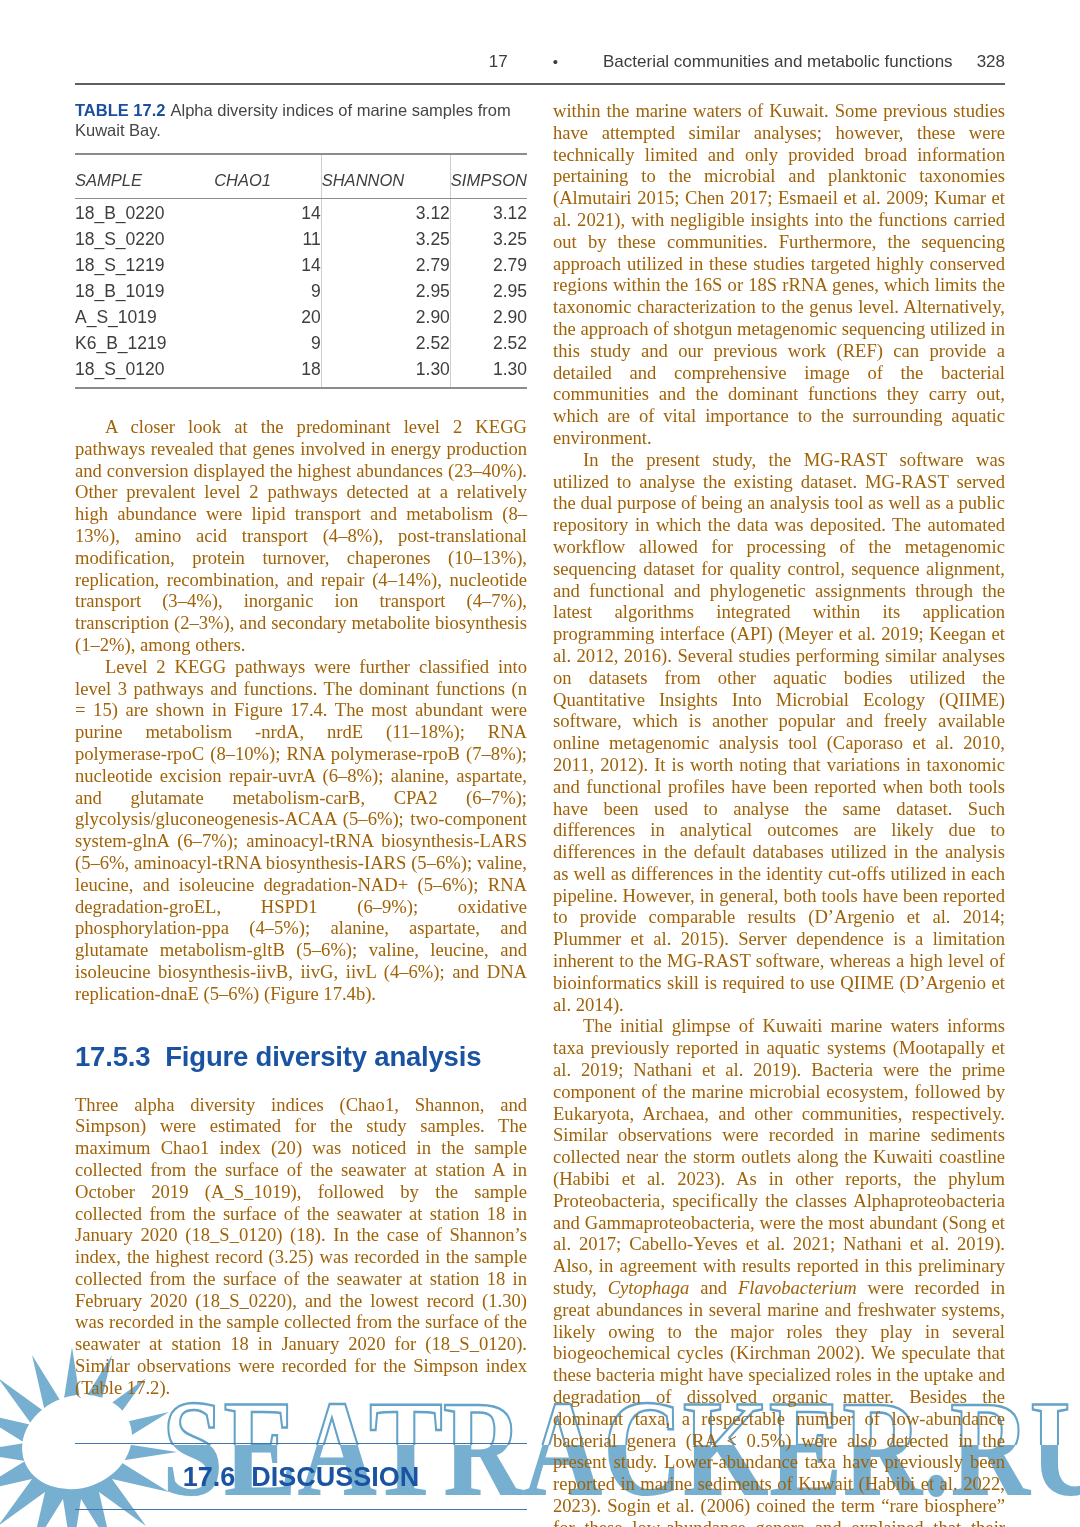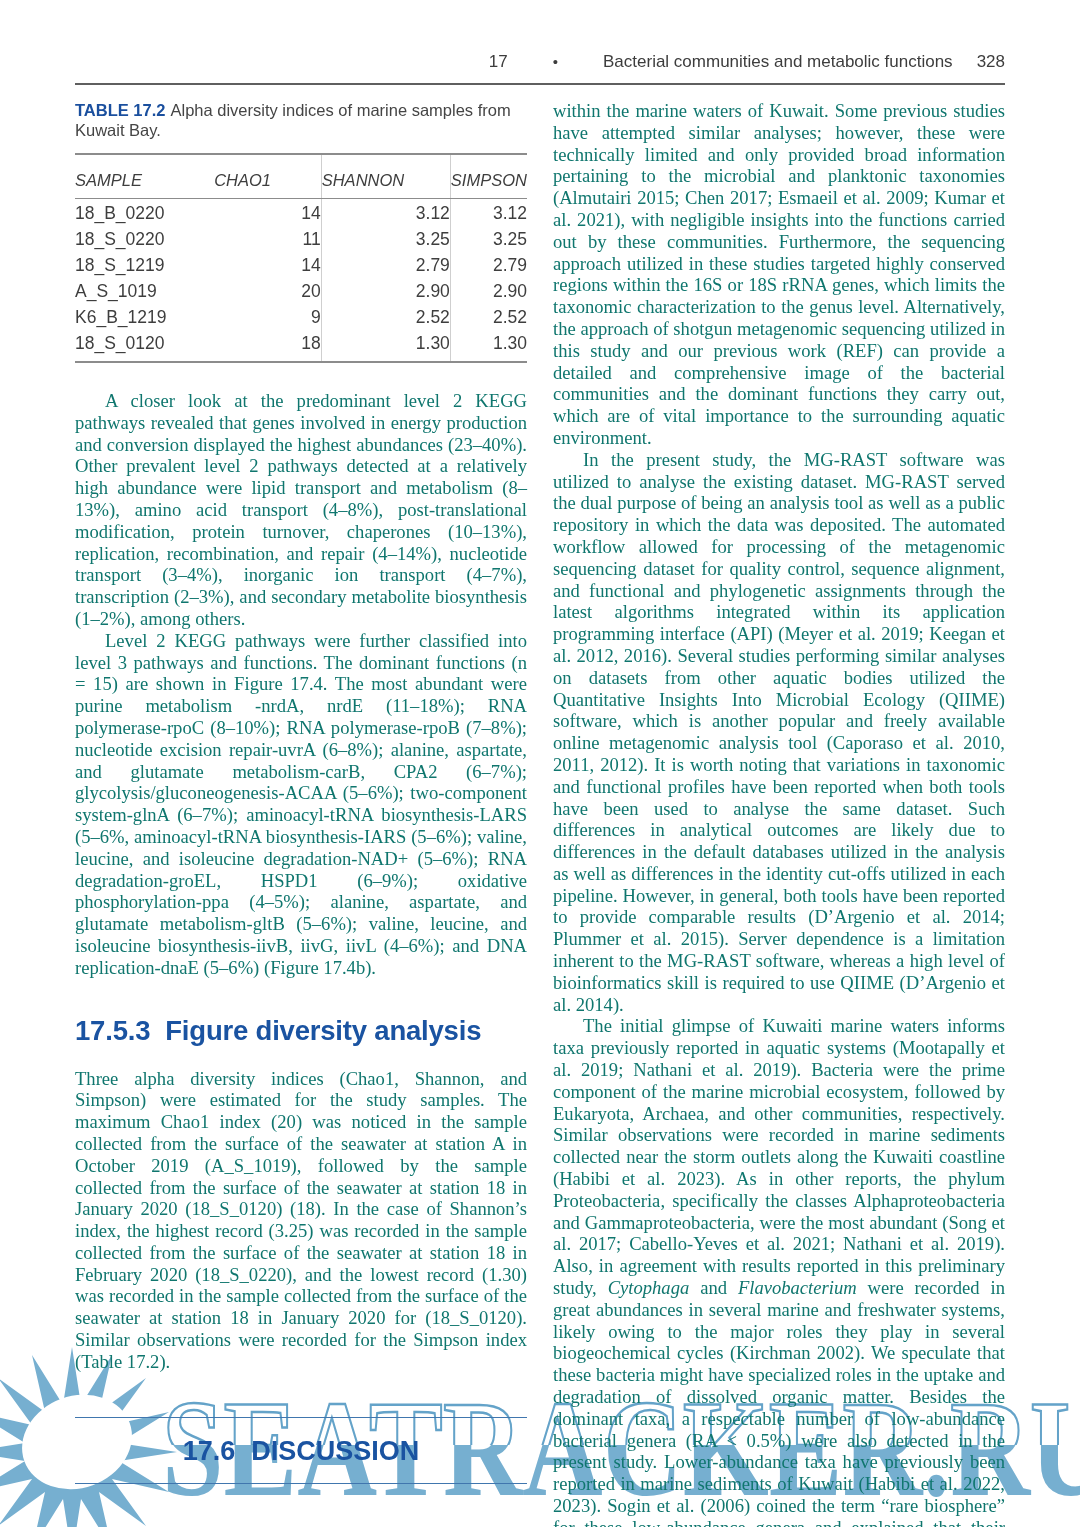--- a/index.html
+++ b/index.html
@@ -52,21 +52,21 @@
   table.datatable tbody tr:first-child td { padding-top:4px; }
   table.datatable tbody tr:last-child td { padding-bottom:7px; }
   .num { text-align:right; }
   th.c2 { padding-right:23px; } td.c2 { padding-right:43px; }
   th.c3 { padding-right:25px; } td.c3 { padding-right:48px; }
   th.c4 { padding-right:9px;  } td.c4 { padding-right:24px; }
   .c3, .c4 { border-left:1px solid #cfcfcf; }
 
   
   p.body {
-    margin:0; font-size:18.6px; line-height:21.8px; color:#0f766e;
+    margin:0; font-size:18.6px; line-height:21.8px; color:#a16207;
     text-align:justify; hyphens:auto; -webkit-hyphens:auto;
   }
   p.indent { text-indent:30px; }
   p.after-table { margin-top:27px; }
   p.body i { font-style:italic; }
 
   h3.section {
     font-family:"Liberation Sans", sans-serif; font-weight:bold; font-size:27.5px;
     color:#1a53a1; margin:36px 0 21px 0; letter-spacing:-0.2px;
   }
@@ -149,20 +149,26 @@
             <td class="num c3">3.25</td>
             <td class="num c4">3.25</td>
           </tr>
             <tr>
             <td>18_S_1219</td>
             <td class="num c2">14</td>
             <td class="num c3">2.79</td>
             <td class="num c4">2.79</td>
           </tr>
             <tr>
+            <td>18_B_1019</td>
+            <td class="num c2">9</td>
+            <td class="num c3">2.95</td>
+            <td class="num c4">2.95</td>
+          </tr>
+            <tr>
             <td>A_S_1019</td>
             <td class="num c2">20</td>
             <td class="num c3">2.90</td>
             <td class="num c4">2.90</td>
           </tr>
             <tr>
             <td>K6_B_1219</td>
             <td class="num c2">9</td>
             <td class="num c3">2.52</td>
             <td class="num c4">2.52</td>

